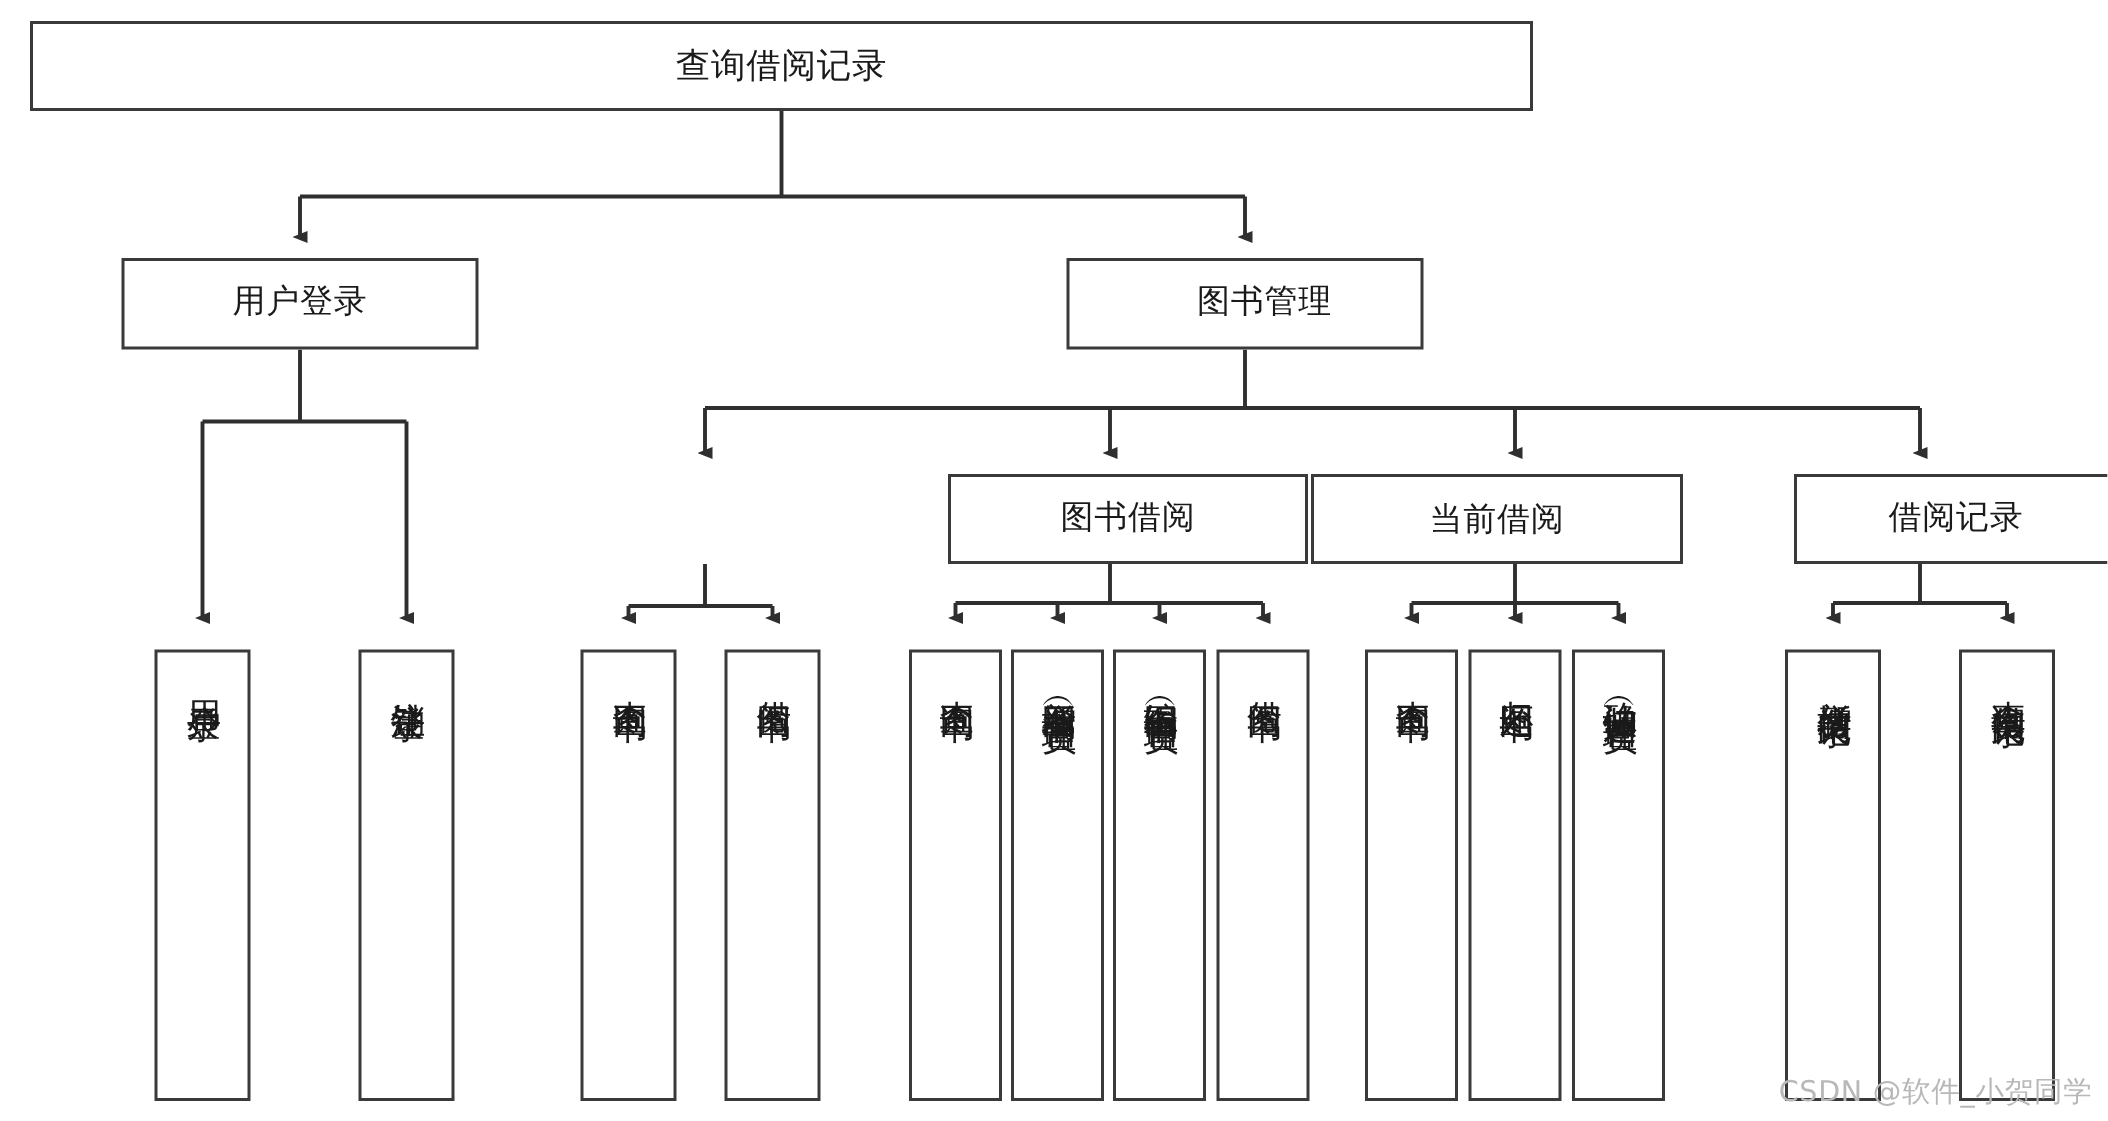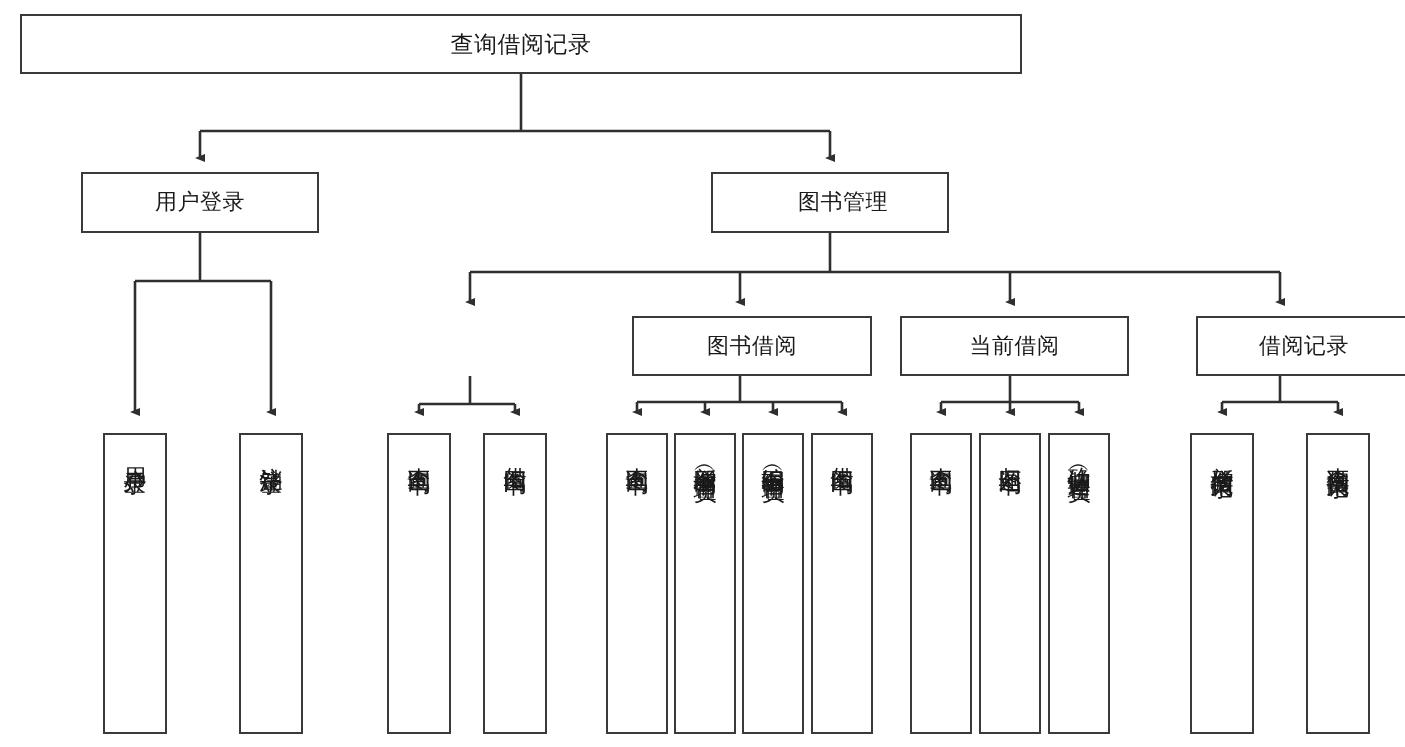--- a/index.html
+++ b/index.html
@@ -137,21 +137,21 @@
 
   <div class="node horizontal" style="left:711px; top:172px; width:238px; height:61px;padding-left:26px;">
     <span class="node-label">图书管理</span>
   </div>
 
 
   <div class="node horizontal" style="left:632px; top:316px; width:240px; height:60px;">
     <span class="node-label">图书借阅</span>
   </div>
 
-  <div class="node horizontal" style="left:900px; top:316px; width:229px; height:60px;font-family:Liberation Serif, serif;">
+  <div class="node horizontal" style="left:874px; top:316px; width:248px; height:60px;font-family:Liberation Serif, serif;">
     <span class="node-label">当前借阅</span>
   </div>
 
   <div class="node horizontal" style="left:1172px; top:316px; width:216px; height:60px;margin-left:24px;">
     <span class="node-label">借阅记录</span>
   </div>
 
   <div class="node vertical" style="left:103px; top:433px; width:64px; height:301px;">
     <span class="node-label">用户登录</span>
   </div>
@@ -197,14 +197,15 @@
   </div>
 
   <div class="node vertical" style="left:1190px; top:433px; width:64px; height:301px;">
     <span class="node-label">新增借阅记录</span>
   </div>
 
   <div class="node vertical" style="left:1306px; top:433px; width:64px; height:301px;">
     <span class="node-label">查询借阅记录</span>
   </div>
 
+  <div class="watermark">CSDN @软件_小贺同学</div>
 
 </div>
 
 </body></html>

